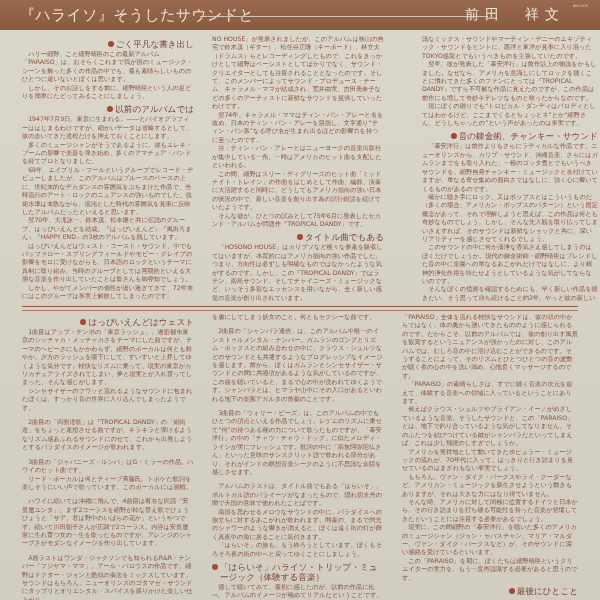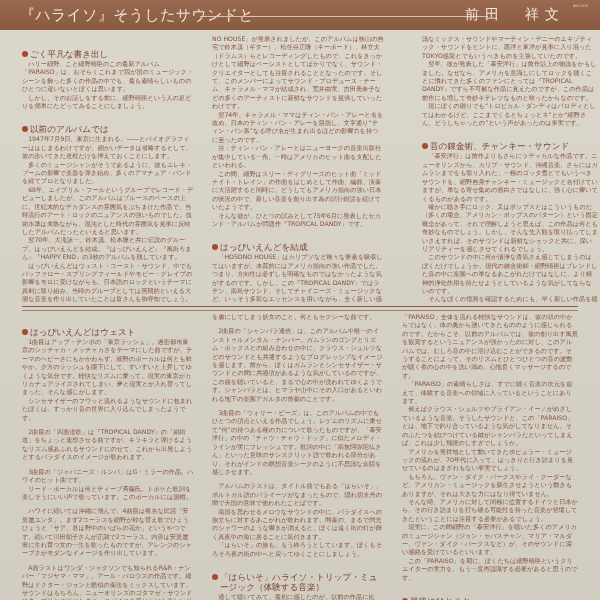--- a/index.html
+++ b/index.html
@@ -30,22 +30,22 @@
     position:absolute; right:12px; top:4px; font-size:3px; color:#e7d9cc;
   }
   .col {
     position:absolute; font-size:6.2px; line-height:8.4px; color:#86503e;
     overflow:hidden;
   }
   .col p { margin:0; text-indent:1em; }
   .col p.noindent { text-indent:0; }
   .col .gap { height:6px; }
   .heading {
-    font-size:8.6px; line-height:10px; color:#7a3e2e; margin:14px 0 1px 0;
-    display:flex; align-items:flex-start;
+    font-size:8.6px; line-height:10px; color:#7a3e2e; margin:4px 0 1px 0;
+    display:flex; align-items:flex-start;justify-content:flex-end;
   }
   .bullet {
     display:inline-block; width:6px; height:6px; border-radius:50%;
     background:#a4482f; margin:2px 2px 0 0; flex:0 0 auto;
   }
   .divider {
     position:absolute; left:22px; right:22px; top:306px; height:3px;
     border-top:1px solid #8a5a45; border-bottom:1px solid #a67a66;
   }
 </style>
@@ -86,21 +86,21 @@
   </div>
 
   <div class="col" style="left:212px; top:35px; width:172px; height:268px;">
     <p class="noindent">NO HOUSE」が発表されましたが、このアルバムは狭山の自宅で鈴木茂（ギター）、松任谷正隆（キーボード）、林立夫（ドラムス）らとレコーディングしたもので、これをきっかけとして細野はベーシストとしてばかりでなく、サウンド・クリエイターとしても注目されることとなったのです。そして、このメンバーによってサウンド・プロデュース・チーム、キャラメル・ママが結成され、荒井由実、吉田美奈子などの多くのアーティストに新鮮なサウンドを提供していったわけです。</p>
     <p>翌74年、キャラメル・ママはティン・パン・アレーと名を改め、日本のティン・パン・アレーを目指し、文字通り“ティン・パン系”なる呼び名が生まれ出るほどの影響力を持つに至ったのです。</p>
     <p>注：ティン・パン・アレーとはニューヨークの音楽出版社が集中している一角。一時はアメリカのヒット曲を支配したといわれる。</p>
     <p>この間、細野はスリー・ディグリーズのヒット曲「ミッドナイト・トレイン」の作曲をはじめとして作曲、編曲、演奏に大活躍すると同時に、どうしてもアメリカ指向の強い日本の状況の中で、新しい音楽を創り出す為の試行錯誤を続けていたようです。</p>
     <p>そんな彼が、ひとつの試みとして75年6月に発表したセカンド・アルバムが問題作『TROPICAL DANDY』です。</p>
     <div class="heading">
         <span class="bullet"></span>
-        <span>はっぴいえんどを結成</span>
+        <span>タイトル曲でもある</span>
       </div>
     <p>「HOSONO HOUSE」はカリプソなど種々な要素を吸収してはいますが、本質的にはアメリカ指向の強い作品でした。つまり、方向性は必ずしも明確なものではなかったような気がするのです。しかし、この『TROPICAL DANDY』ではラテン、南島サウンド、そしてチャイニーズ・ミュージックなど、いっそう多彩なエッセンスを用いながら、全く新しい感覚の音楽が創り出されています。</p>
     <p>それはエレガントなエキゾティシズム、そして南島の楽園へのあこがれを合わせ持ったもので、ニューオリンズの不思</p>
   </div>
 
   <div class="col" style="left:422px; top:35px; width:176px; height:268px;">
     <p class="noindent">議なミックス・サウンドやマーティン・デニーのエキゾティック・サウンドをヒントに、西洋と東洋が見事に入り混ったTOKYO感覚とでもいうべきものを主張していたのです。</p>
     <p>翌年、彼が発表した「泰安洋行」は前作以上の物議をかもしました。なぜなら、アメリカを意識しにしてロックを聴くことに慣れてきた多くのファンにとっては『TROPICAL DANDY』ですら不可解な作品に見えたのですが、この作品は前作にも増して奇妙キテレツなものと映ったからなのです。</p>
     <p>現にぼくの廻りでも“トロピカル・ダンディはパロディとしてはわかるけど、ここまでくるとちょっとネ”とか“細野さん、どうしちゃったの”という声があったのは事実です。</p>
     <div class="heading">

